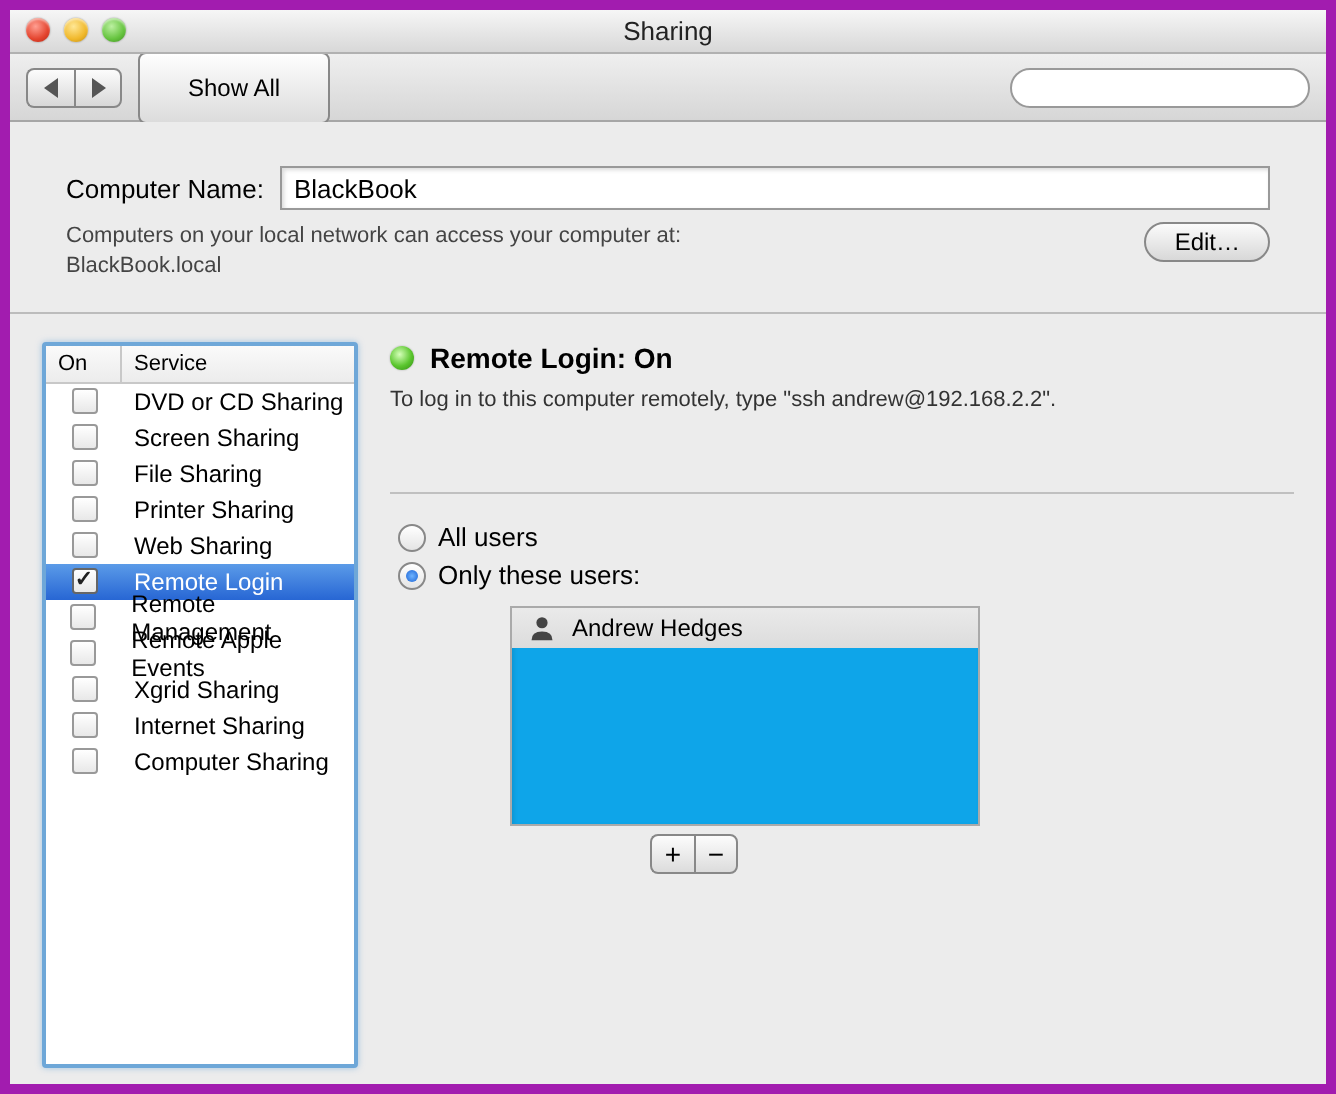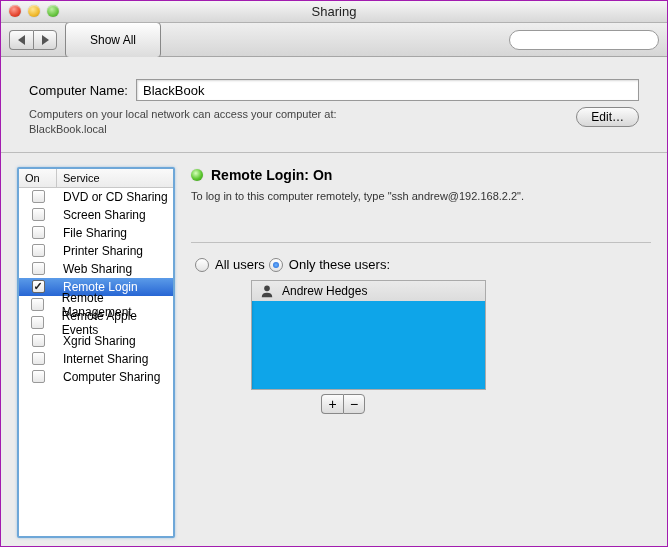--- a/index.html
+++ b/index.html
@@ -7,21 +7,21 @@
   font-family: "Lucida Grande", "Helvetica Neue", Arial, sans-serif;
   font-size: 13px;
   background: #fff;
   width: 668px;
   height: 547px;
   overflow: hidden;
 }
 .window {
   width: 668px;
   height: 547px;
-  border: 1px solid #a21caf;
+  border: 5px solid #a21caf;
   background: #ececec;
   display: flex;
   flex-direction: column;
 }
 .titlebar {
   height: 22px;
   background: linear-gradient(#f6f6f6, #d8d8d8);
   border-bottom: 1px solid #b1b1b1;
   position: relative;
   display: flex;
@@ -214,20 +214,21 @@
   font-size: 11px;
   color: #333;
   margin-bottom: 38px;
   line-height: 1.4;
 }
 .divider { border-top: 1px solid #c0c0c0; margin-bottom: 14px; }
 
 .access-label { font-size: 13px; margin-bottom: 0; display: inline; }
 .radio-group {
   display: inline-flex;
+  flex-direction: column;
   gap: 4px;
   vertical-align: top;
   margin-left: 4px;
 }
 .access-row { display: flex; align-items: flex-start; gap: 6px; margin-bottom: 8px; }
 .radio-row {
   display: flex;
   align-items: center;
   gap: 6px;
   font-size: 13px;

